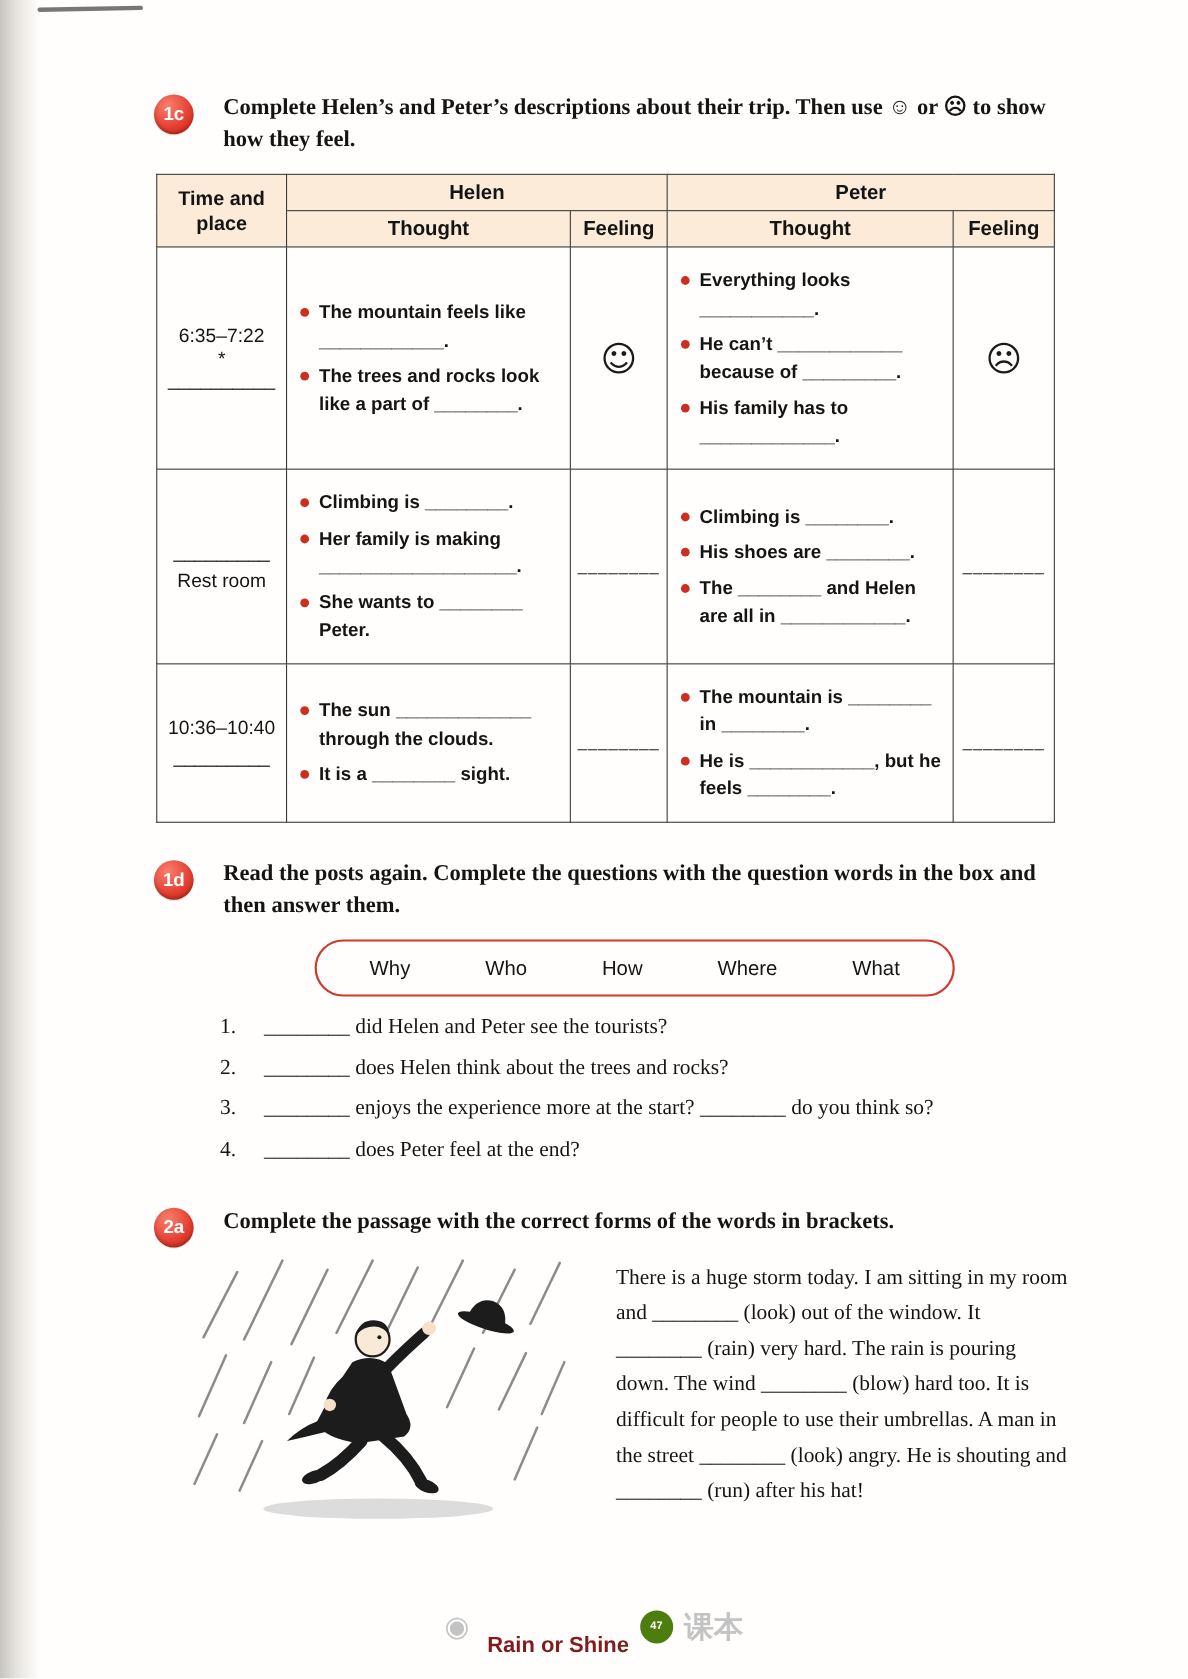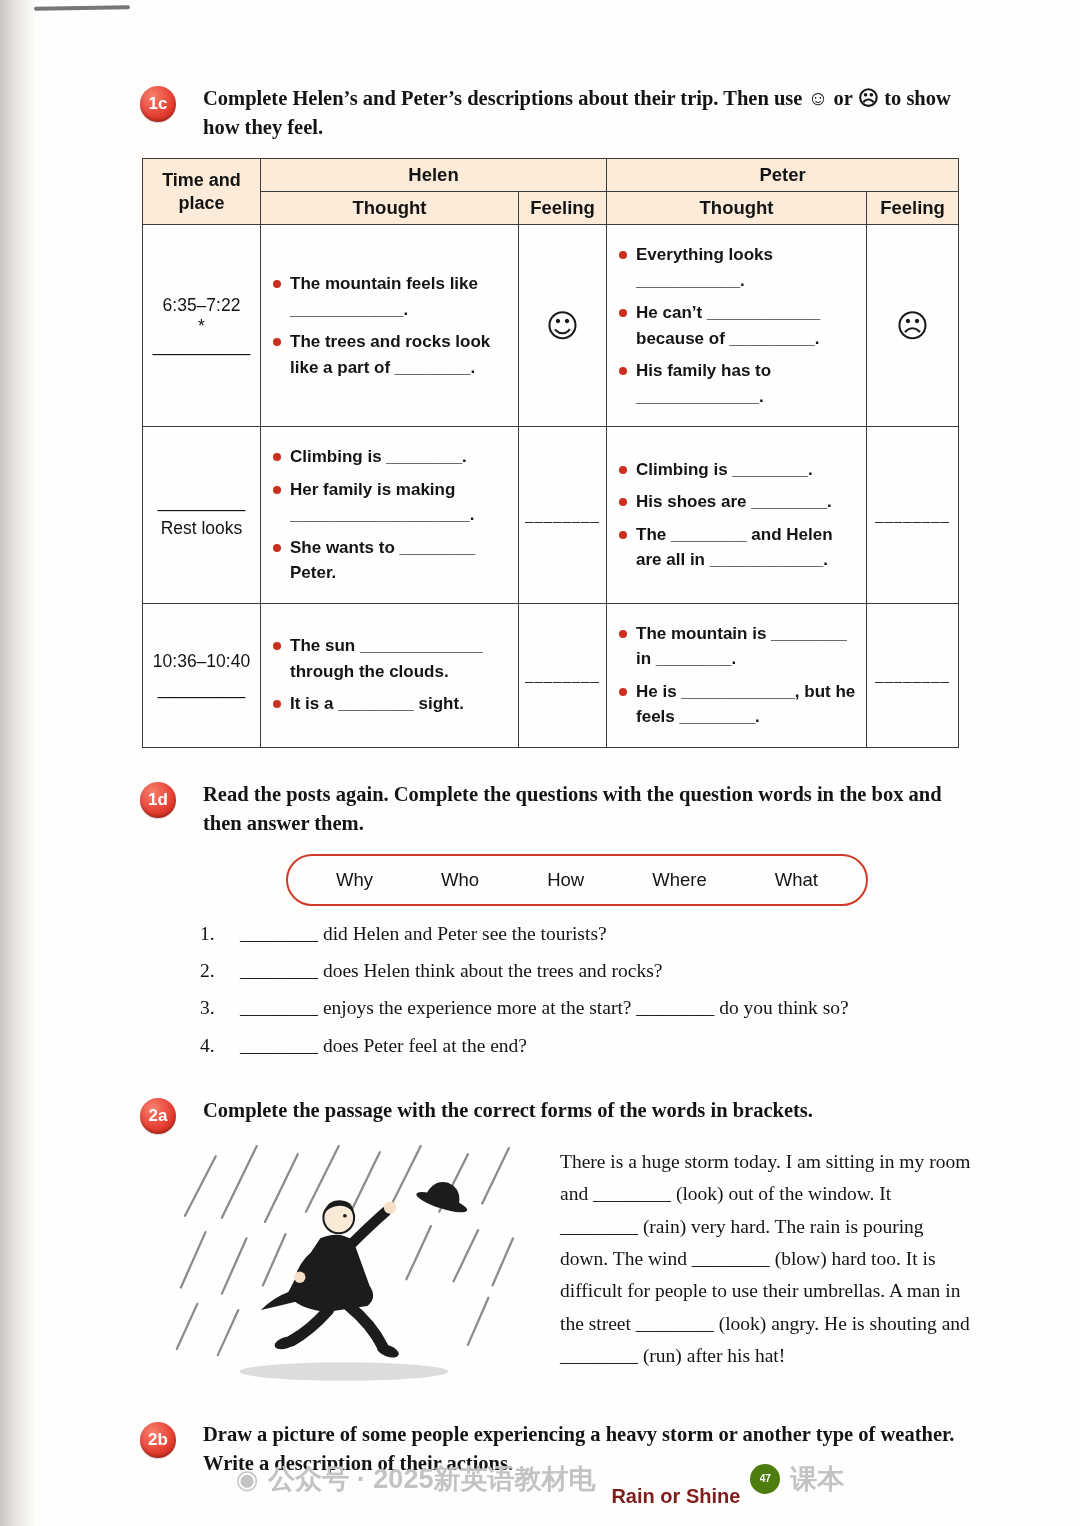--- a/index.html
+++ b/index.html
@@ -136,21 +136,21 @@
               </ul>
             </td>
             <td class="td-feel">
               <span class="face">☹</span>
             </td>
           </tr>
 
           <tr class="row-2">
             <td class="td-time">
               <div class="time-line">_________</div>
-              <div class="time-line">Rest looks</div>
+              <div class="time-line">Rest room</div>
             </td>
             <td class="td-thought">
               <ul>
                 <li><span>Climbing is ________.</span></li>
                 <li><span>Her family is making ___________________.</span></li>
                 <li><span>She wants to ________ Peter.</span></li>
               </ul>
             </td>
             <td class="td-feel">
               <span class="feel-blank">________</span>
@@ -271,29 +271,22 @@
             <circle cx="122" cy="130" r="5.5" fill="#f6e0c8"></circle>
             <circle cx="160" cy="72" r="15" fill="#f9ead8" stroke="#1c1c1c" stroke-width="2"></circle>
             <path d="M146,68 Q148,54 163,55 Q174,56 175,68 Q168,58 156,61 Q149,63 146,68 Z" fill="#1c1c1c"></path>
             <circle cx="166" cy="70" r="1.8" fill="#1c1c1c"></circle>
           </g>
         </svg>
         <p class="passage">There is a huge storm today. I am sitting in my room and ________ (look) out of the window. It ________ (rain) very hard. The rain is pouring down. The wind ________ (blow) hard too. It is difficult for people to use their umbrellas. A man in the street ________ (look) angry. He is shouting and ________ (run) after his hat!</p>
       </div>
     </section>
 
-    <section class="exercise sec-2b">
-      <div class="ex-head">
-        <span class="badge">2b</span>
-        <h2 class="instruction">Draw a picture of some people experiencing a heavy storm or another type of weather. Write a description of their actions.</h2>
-      </div>
-    </section>
 
   </div>
 
   <footer class="page-footer">
     <span class="wm-icon">◉</span>
-    <span class="wm-text">公众号 · 2025新英语教材电</span>
     <span class="brand">Rain or Shine</span>
     <span class="page-circle">47</span>
     <span class="wm-text">课本</span>
   </footer>
 </div>
 
 </body></html>

